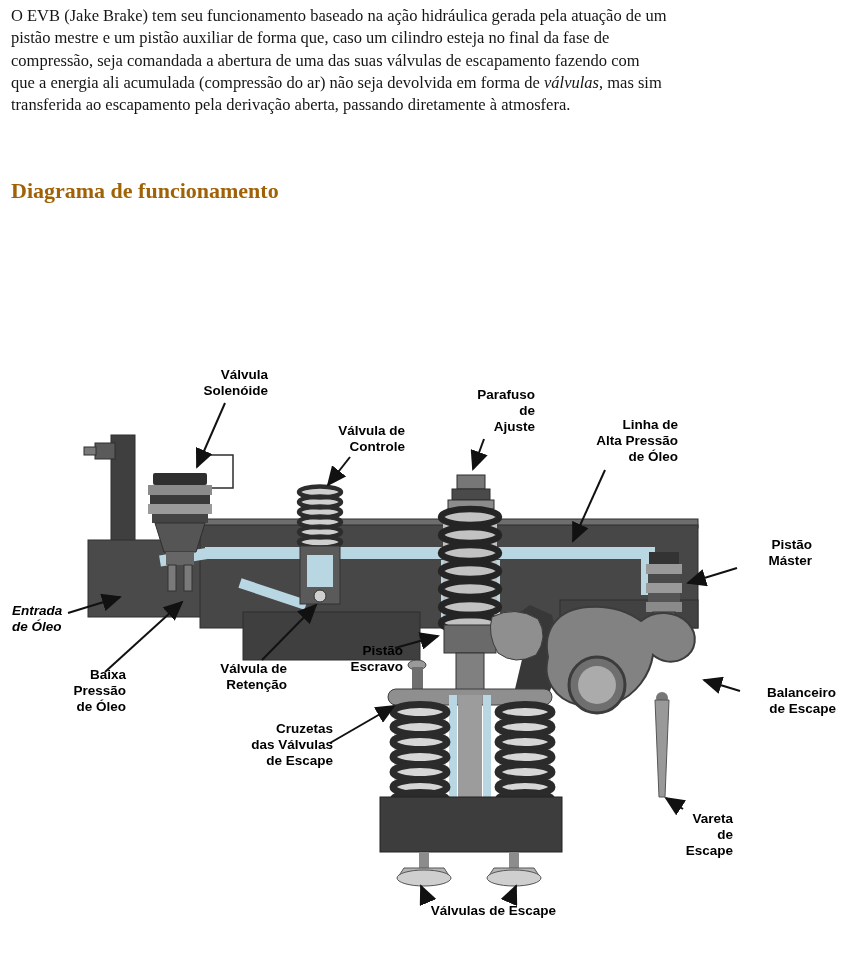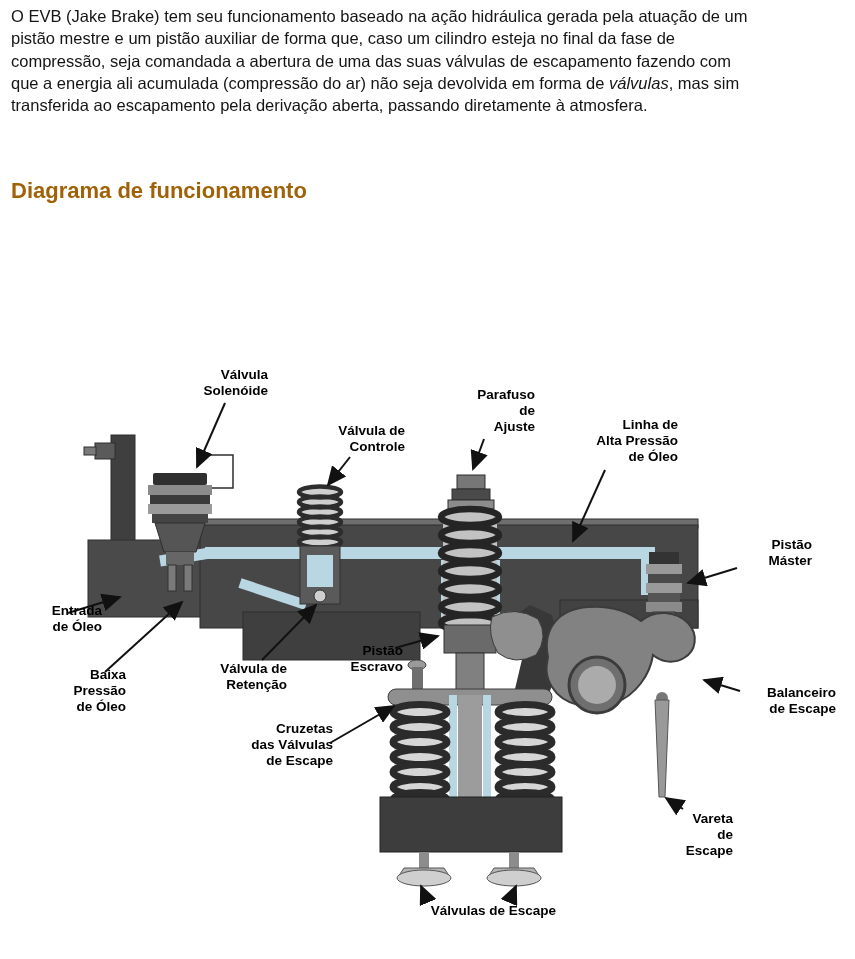--- a/index.html
+++ b/index.html
@@ -1,38 +1,38 @@
 <!DOCTYPE html>
 <html><head>
 <meta charset="utf-8">
 <style>
   html, body { margin:0; padding:0; background:#ffffff; }
   body {
     width:855px; height:959px; position:relative; overflow:hidden;
     font-family:"Liberation Sans", "DejaVu Sans", sans-serif;
     color:#111;
   }
-  .content { padding:5px 22px 0 11px; }
+  .content { padding:5px 22px 0 11px;font-family:Liberation Serif, serif; }
   .body-text {
     margin:0; font-size:16.5px; line-height:22.3px;
     white-space:pre-line; color:#151515;
   }
   .section-heading {
     font-size:22px; font-weight:bold; color:#a16207;
     margin:62px 0 34px 0;
   }
   .diagram {
     position:absolute; left:0; top:355px; width:855px; height:604px;
   }
   .diagram svg { position:absolute; left:0; top:0; }
   .lbl {
     position:absolute; font-weight:bold; font-size:13.5px; line-height:16px;
     text-align:right; white-space:pre-line; color:#000;
   }
-  .lbl.left { text-align:right; }
+  .lbl.left { text-align:left;font-style:italic; }
 </style>
 </head>
 <body>
 
 <div class="content">
   <p class="body-text"><span>O EVB (Jake Brake) tem seu funcionamento baseado na ação hidráulica gerada pela atuação de um
 pistão mestre e um pistão auxiliar de forma que, caso um cilindro esteja no final da fase de
 compressão, seja comandada a abertura de uma das suas válvulas de escapamento fazendo com
 que a energia ali acumulada (compressão do ar) não seja devolvida em forma de </span><em>válvulas</em><span>, mas sim
 transferida ao escapamento pela derivação aberta, passando diretamente à atmosfera.</span></p>

